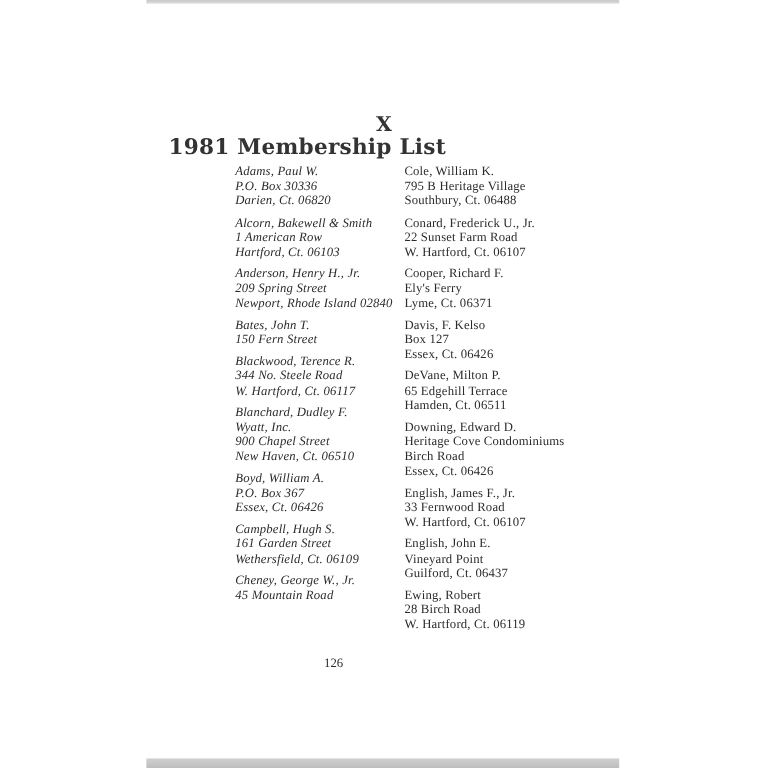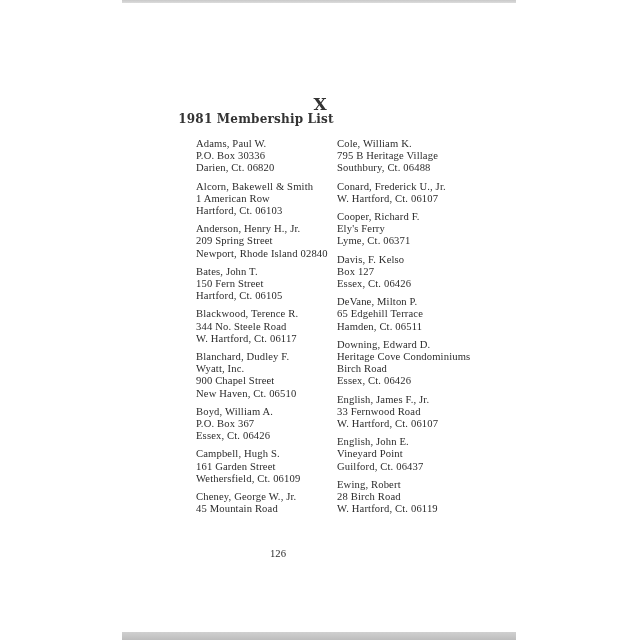--- a/index.html
+++ b/index.html
@@ -16,25 +16,25 @@
   .band.top { top: 0; height: 3px; }
   .band.bottom { top: 632px; height: 8px; background: linear-gradient(to bottom, #d0d0d0, #bdbdbd); }
 
   .chapter {
     position: absolute; top: 94px; left: 0; width: 640px; text-align: center;
     font-family: "DejaVu Serif", serif; font-weight: bold; font-size: 17px;
     color: #333; letter-spacing: 0px;
   }
   .title {
     position: absolute; top: 112px; left: 0; width: 512px; text-align: center;
-    font-family: "DejaVu Serif", serif; font-weight: bold; font-size: 12px;
+    font-family: "DejaVu Serif", serif; font-weight: bold; font-size: 18px;
     color: #333; letter-spacing: 0.2px;
   }
   .col { position: absolute; top: 138px; }
-  .col.left { left: 196px; width: 140px; }
+  .col.left { left: 196px; width: 140px; font-style: italic; }
   .col.right { left: 337px; width: 150px; }
   .entry { margin-bottom: 6px; }
   .line {
     font-size: 10.6px; line-height: 12.2px; white-space: nowrap;
     letter-spacing: 0.15px;
   }
   .page-num {
     position: absolute; top: 548px; left: 0; width: 556px; text-align: center;
     font-size: 10.6px;
   }
@@ -59,21 +59,20 @@
     <div class="line">Hartford, Ct. 06103</div>
   </div>
   <div class="entry">
     <div class="line">Anderson, Henry H., Jr.</div>
     <div class="line">209 Spring Street</div>
     <div class="line">Newport, Rhode Island 02840</div>
   </div>
   <div class="entry">
     <div class="line">Bates, John T.</div>
     <div class="line">150 Fern Street</div>
-    <div class="line">Hartford, Ct. 06105</div>
   </div>
   <div class="entry">
     <div class="line">Blackwood, Terence R.</div>
     <div class="line">344 No. Steele Road</div>
     <div class="line">W. Hartford, Ct. 06117</div>
   </div>
   <div class="entry">
     <div class="line">Blanchard, Dudley F.</div>
     <div class="line">Wyatt, Inc.</div>
     <div class="line">900 Chapel Street</div>
@@ -96,20 +95,21 @@
 </div>
 
 <div class="col right">
   <div class="entry">
     <div class="line">Cole, William K.</div>
     <div class="line">795 B Heritage Village</div>
     <div class="line">Southbury, Ct. 06488</div>
   </div>
   <div class="entry">
     <div class="line">Conard, Frederick U., Jr.</div>
+    <div class="line">22 Sunset Farm Road</div>
     <div class="line">W. Hartford, Ct. 06107</div>
   </div>
   <div class="entry">
     <div class="line">Cooper, Richard F.</div>
     <div class="line">Ely's Ferry</div>
     <div class="line">Lyme, Ct. 06371</div>
   </div>
   <div class="entry">
     <div class="line">Davis, F. Kelso</div>
     <div class="line">Box 127</div>

